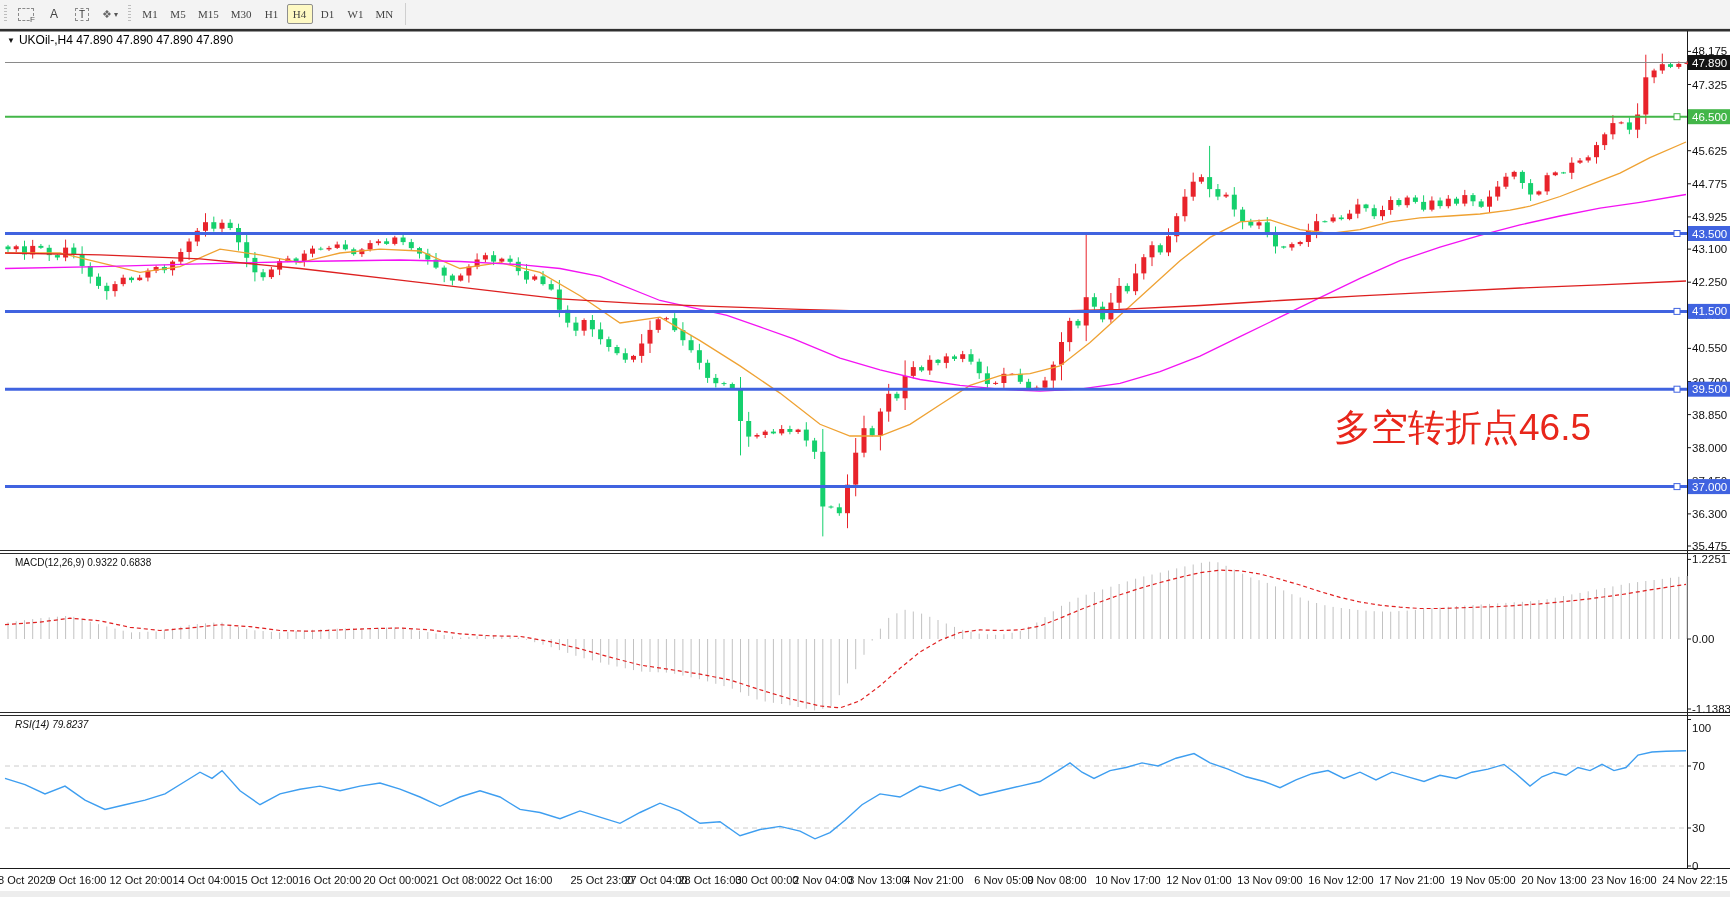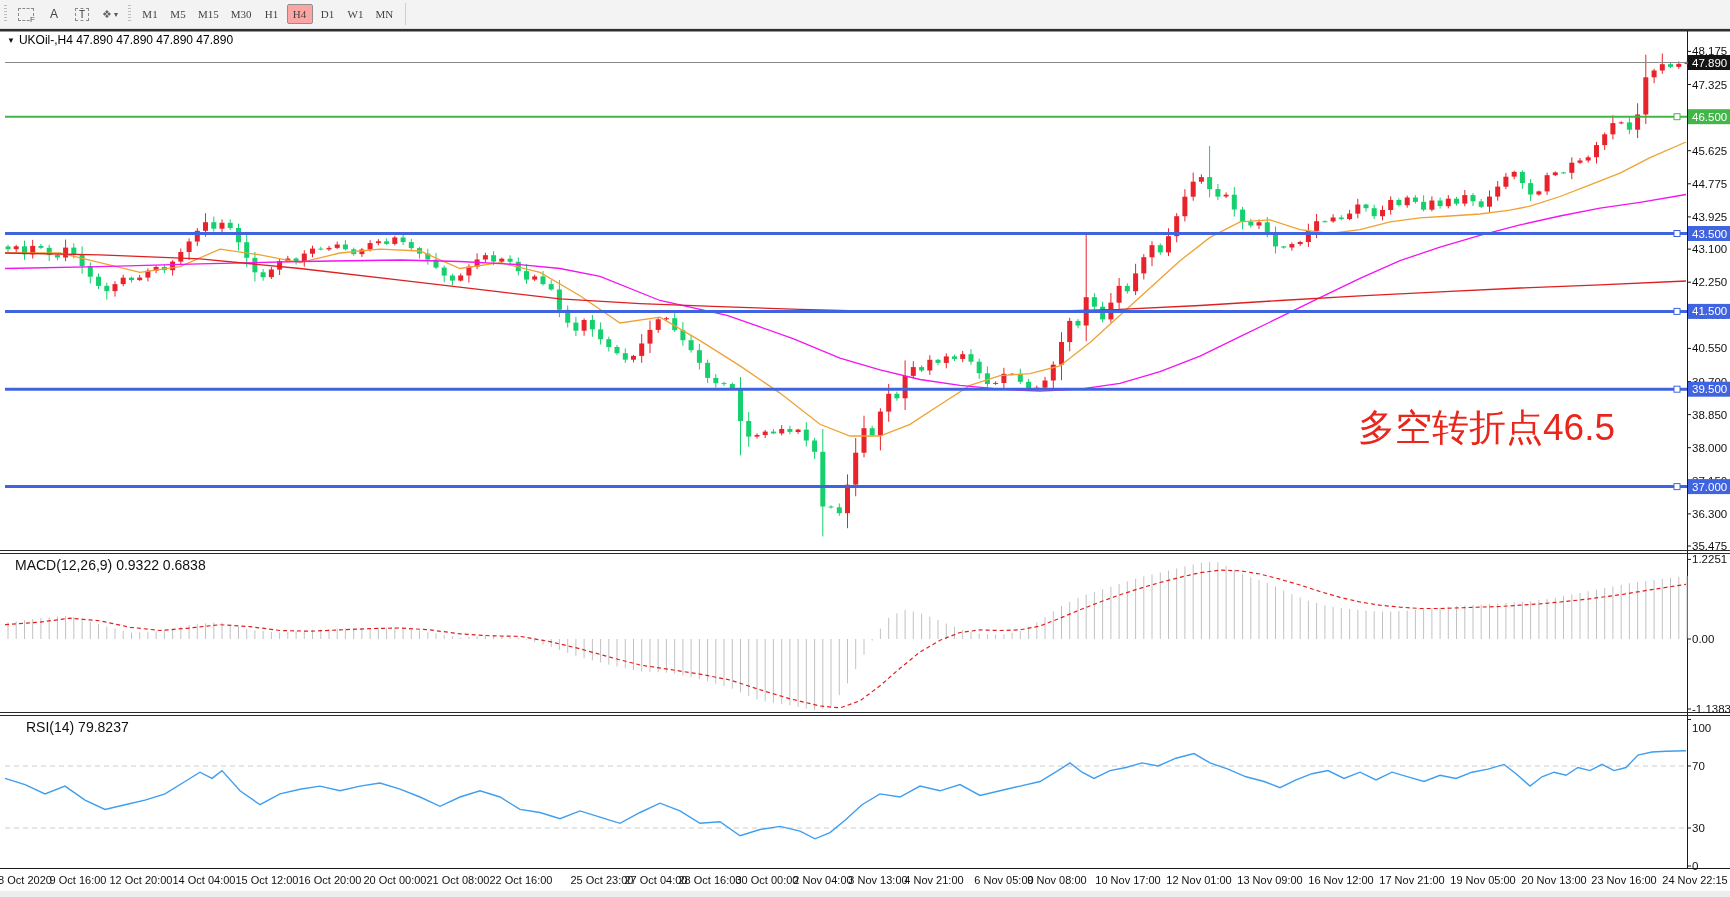--- a/index.html
+++ b/index.html
@@ -5,35 +5,35 @@
   html,body{margin:0;padding:0;background:#d8d8d8;}
   .app{position:relative;width:1730px;height:897px;background:#fff;overflow:hidden;
        font-family:"Liberation Sans",sans-serif;}
   .toolbar{position:absolute;left:0;top:0;width:1730px;height:29px;background:#f3f3f3;
            display:flex;align-items:center;border-bottom:1px solid #dcdcdc;box-sizing:border-box;}
   .grip{width:3px;height:18px;margin:0 5px 0 4px;
         background:repeating-linear-gradient(to bottom,#bdbdbd 0 1px,transparent 1px 3px);}
   .tool-group{display:flex;align-items:center;height:29px;}
   .tbtn{height:20px;min-width:26px;padding:0 4px;display:inline-flex;align-items:center;justify-content:center;
         font-size:11px;color:#444;margin:0 1px;border:1px solid transparent;border-radius:2px;cursor:default;box-sizing:border-box;}
-  .tbtn.active{background:#fca5a5;border:1px solid #8f8f8f;}
+  .tbtn.active{background:#fef9c3;border:1px solid #8f8f8f;}
   .tf{font-family:Liberation Serif, serif;letter-spacing:0px;}
   .fbox{display:inline-block;width:14px;height:11px;border:1px dashed #8a8a8a;position:relative;}
   .fbox i{position:absolute;right:-2px;bottom:-4px;font-size:8px;font-style:normal;color:#555;background:#f3f3f3;line-height:8px;}
   .tboxg{display:inline-block;border:1px dashed #8a8a8a;font-size:10px;line-height:11px;padding:0 3px;color:#333;}
   .shapesg{font-size:11px;color:#666;}
   .caret{font-size:8px;color:#555;margin-left:2px;}
   .vsep{width:1px;height:22px;background:#cfcfcf;margin:0 6px;}
   .chart-area{position:absolute;left:0;top:29px;width:1730px;height:868px;background:#fff;}
   .chart-area svg{position:absolute;left:0;top:0;}
   .overlay{position:absolute;color:#000;white-space:nowrap;text-align:right;}
   .title-line{left:7px;top:4px;font-size:12px;}
   .title-line .arrow{font-size:8px;vertical-align:1px;margin-right:4px;color:#111;}
-  .ind-label{font-size:14px;color:#111;padding-left:8px;}
-  .annotation{left:1334px;top:374px;font-size:37px;font-weight:500;margin-left:24px;}
+  .ind-label{font-size:10px;color:#111;padding-left:8px;}
+  .annotation{left:1334px;top:374px;font-size:37px;font-weight:500;}
 </style>
 </head>
 <body>
 
 <div class="app">
   <div class="toolbar">
     <div class="grip"></div>
     <div class="tool-group" id="drawtools">
         <span class="tbtn">
           <span class="fbox">
@@ -809,16 +809,16 @@
           <text x="1554" y="884" font-size="11" fill="#111" text-anchor="middle" font-family="Liberation Sans, sans-serif">20 Nov 13:00</text>
           <text x="1624" y="884" font-size="11" fill="#111" text-anchor="middle" font-family="Liberation Sans, sans-serif">23 Nov 16:00</text>
           <text x="1695" y="884" font-size="11" fill="#111" text-anchor="middle" font-family="Liberation Sans, sans-serif">24 Nov 22:15</text>
         </g>
       </svg>
 
     <div class="overlay title-line">
       <span class="arrow">▼</span><span>UKOil-,H4  47.890 47.890 47.890 47.890</span>
     </div>
     <div class="overlay ind-label" style="left:7px;top:528px;">MACD(12,26,9) 0.9322 0.6838</div>
-    <div class="overlay ind-label" style="left:18px;top:690px;">RSI(14) 79.8237</div>
+    <div class="overlay ind-label" style="left:7px;top:690px;font-style:italic;">RSI(14) 79.8237</div>
     <div class="overlay annotation" style="color: rgb(232, 38, 27);">多空转折点46.5</div>
   </div>
 </div>
 
 </body></html>

